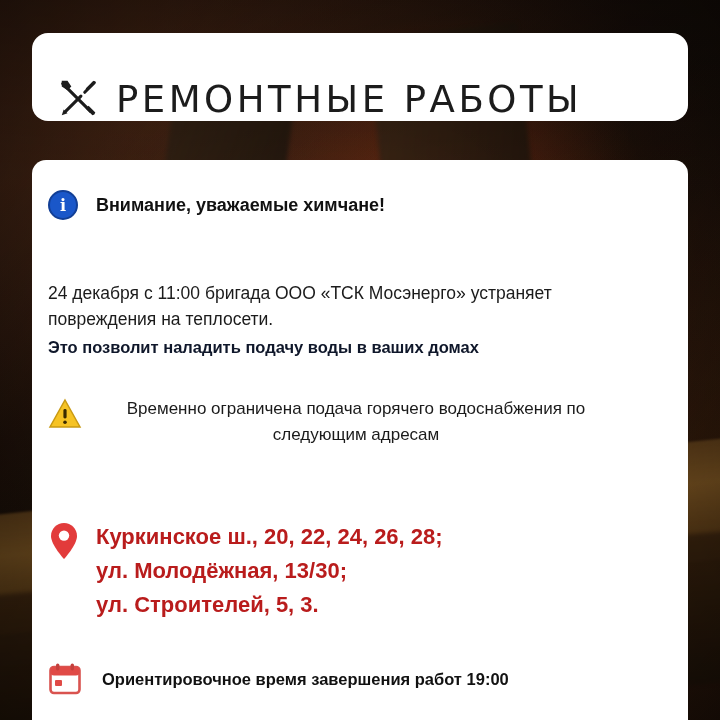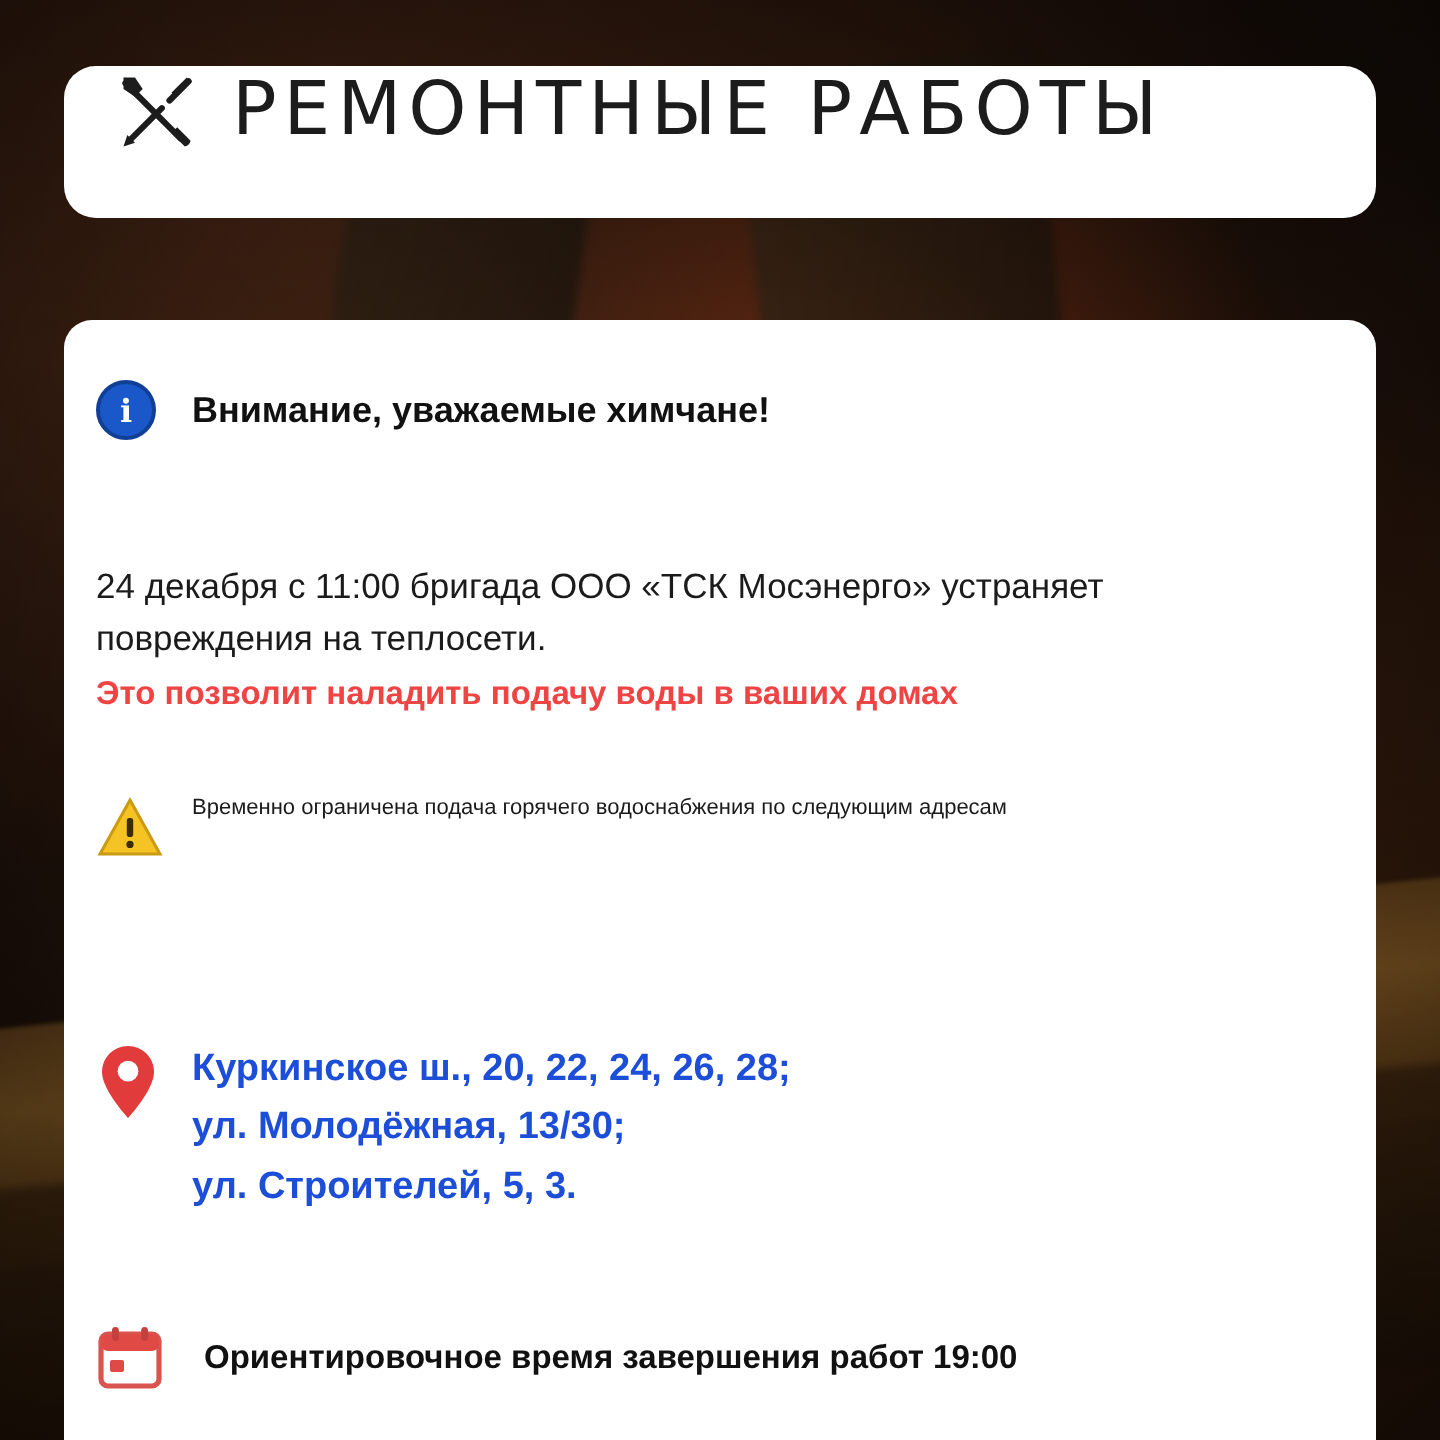--- a/index.html
+++ b/index.html
@@ -79,25 +79,25 @@
       radial-gradient(ellipse at 50% 45%, rgba(0,0,0,0) 30%, rgba(0,0,0,0.45) 100%),
       linear-gradient(180deg, rgba(0,0,0,0.35) 0%, rgba(0,0,0,0.05) 25%, rgba(0,0,0,0.25) 100%);
   }
 
   
   .header-card {
     position: absolute;
     left: 32px;
     top: 33px;
     width: 656px;
-    height: 76px;
+    height: 88px;
     background: #ffffff;
     border-radius: 16px 16px 16px 16px;
     display: flex;
-    align-items: flex-start;
+    align-items: flex-end;
     padding-left: 24px;
     box-sizing: border-box;
   }
   .header-icon {
     width: 46px;
     height: 46px;
     flex: 0 0 auto;
     margin-right: 14px;
     display: flex;
     align-items: center;
@@ -170,58 +170,59 @@
     color: #1b1b1b;
     margin-top: 28px;
   }
 
   .bold-line {
     position: absolute;
     left: 16px;
     top: 178px;
     font-size: 16.5px;
     font-weight: bold;
-    color: #ef4444;
+    color: #0f172a;
     white-space: nowrap;
   }
 
   .warn-row {
     left: 16px;
     top: 236px;
   }
   .warn-icon {
     width: 34px;
     height: 32px;
     flex: 0 0 auto;
     margin-top: 2px;
   }
   .warn-text {
     margin-left: 14px;
     width: 520px;
-    font-size: 11px;
+    font-size: 17px;
     line-height: 1.55;
     color: #1b1b1b;
+    text-align: center;
   }
 
   .addr-row {
     left: 16px;
     top: 360px;
   }
   .pin-icon {
     width: 32px;
     height: 38px;
     flex: 0 0 auto;
     margin-top: 2px;
   }
   .addr-list {
     margin-left: 16px;
-    font-size: 19px;
+    font-size: 22px;
     font-weight: bold;
     line-height: 1.55;
-    color: #1d4ed8;
+    color: #b91c1c;
   }
 
   .time-row {
     left: 16px;
     top: 502px;
     align-items: center;
   }
   .cal-icon {
     width: 34px;
     height: 34px;

